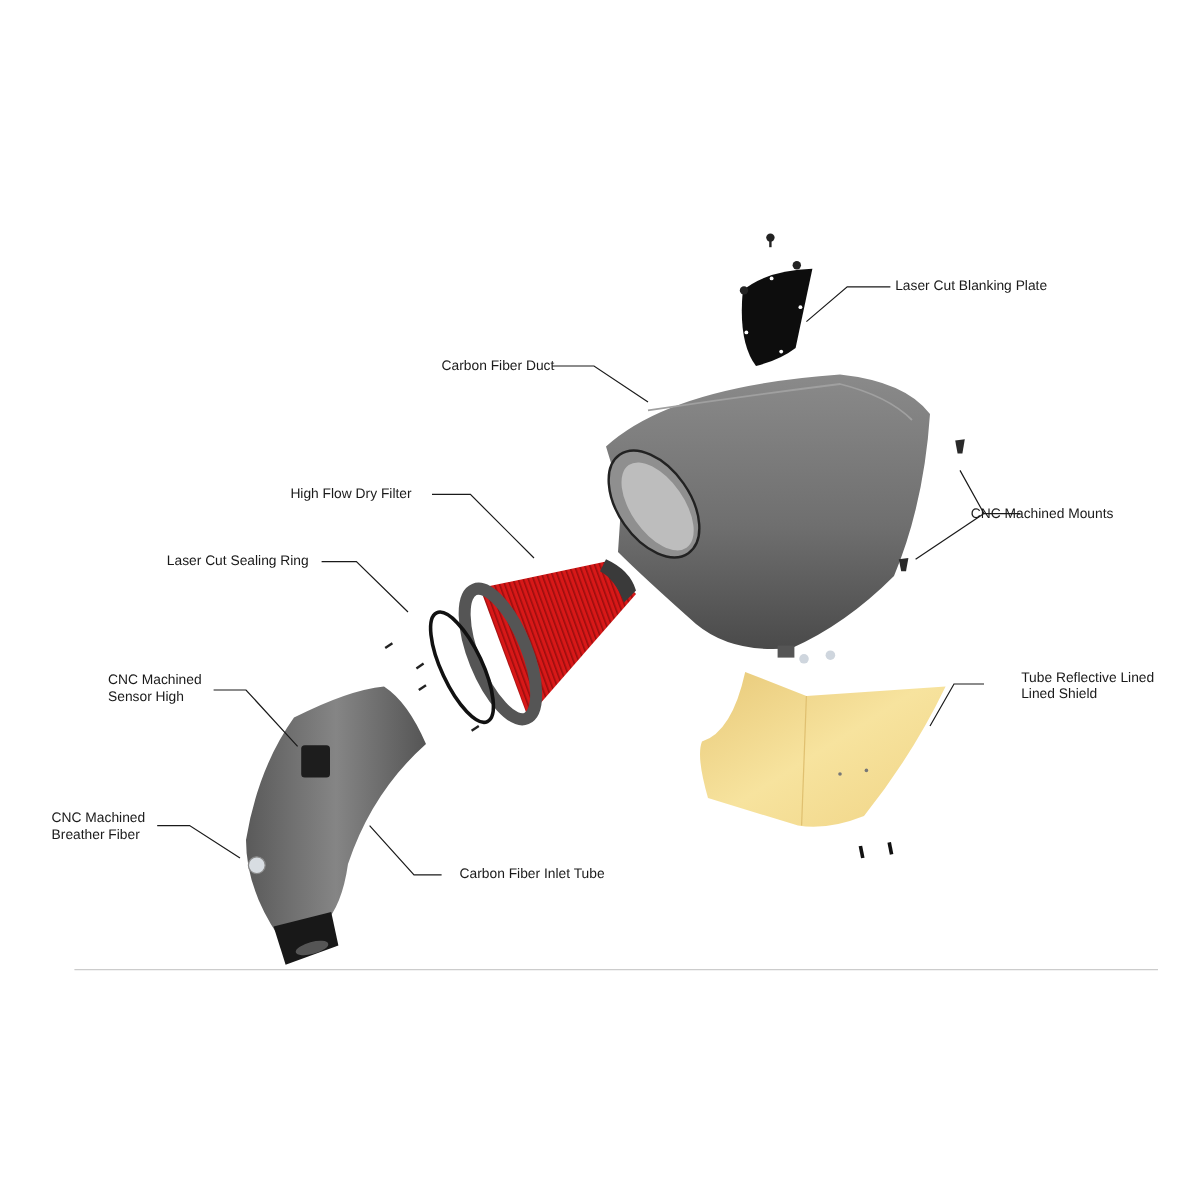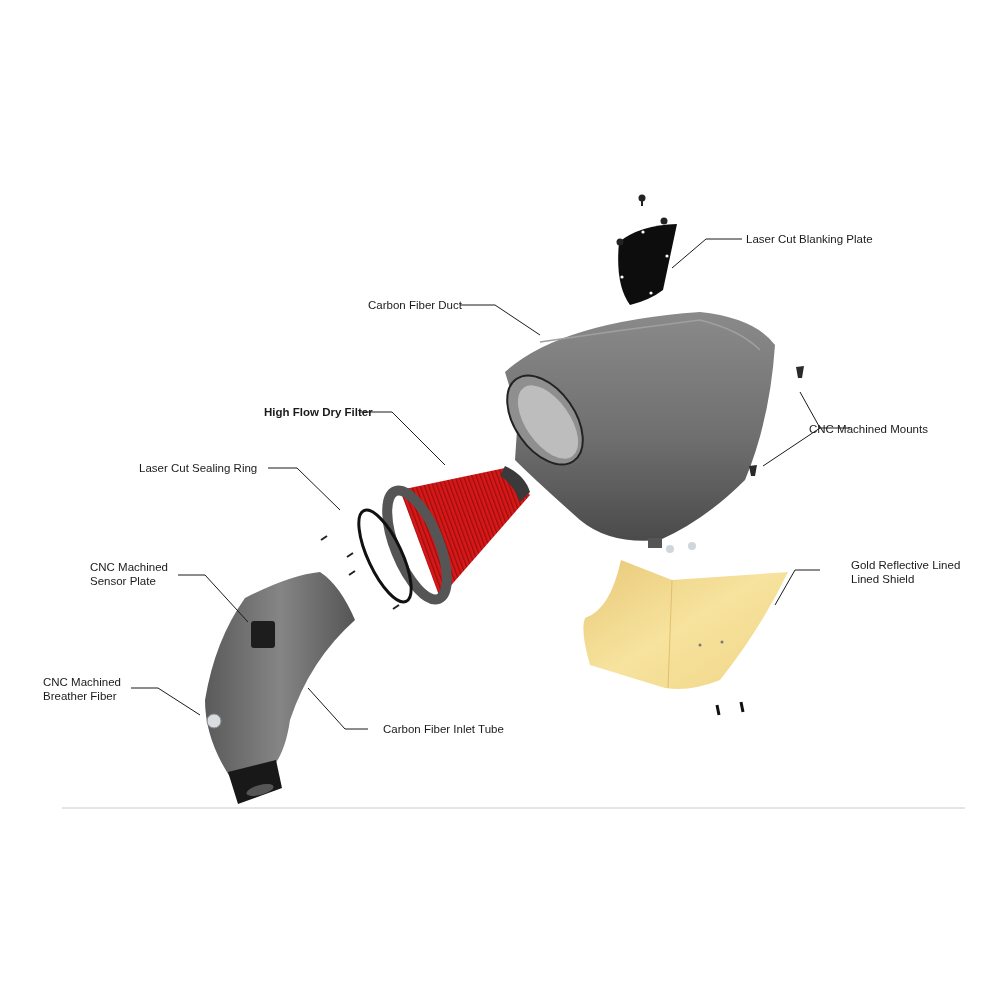--- a/index.html
+++ b/index.html
@@ -108,28 +108,28 @@
     <polyline points="178,575 205,575 248,622"></polyline>
     <polyline points="820,570 795,570 775,605"></polyline>
     <polyline points="131,688 158,688 200,715"></polyline>
     <polyline points="368,729 345,729 308,688"></polyline>
   </g>
 </svg>
 
   <div class="lbl r" style="left:746px; top:232px;">Laser Cut Blanking Plate</div>
   <div class="lbl rt" style="left:368px; top:298px;">Carbon Fiber Duct</div>
   <div class="lbl r" style="left:809px; top:422px;">CNC Machined Mounts</div>
-  <div class="lbl rt" style="left:264px; top:405px;font-weight:bold;">High Flow Dry Filter</div>
+  <div class="lbl rt" style="left:242px; top:405px;">High Flow Dry Filter</div>
   <div class="lbl rt" style="left:139px; top:461px;">Laser Cut Sealing Ring</div>
   <div class="lbl" style="left:90px; top:560px;">
     <div>CNC Machined</div>
-    <div>Sensor Plate</div>
+    <div>Sensor High</div>
   </div>
   <div class="lbl" style="left:851px; top:558px;">
-    <div>Gold Reflective Lined</div>
+    <div>Tube Reflective Lined</div>
     <div>Lined Shield</div>
   </div>
   <div class="lbl" style="left:43px; top:675px;">
     <div>CNC Machined</div>
     <div>Breather Fiber</div>
   </div>
   <div class="lbl r" style="left:372px; top:722px;margin-left:11px;">Carbon Fiber Inlet Tube</div>
 </div>
 
 </body></html>

